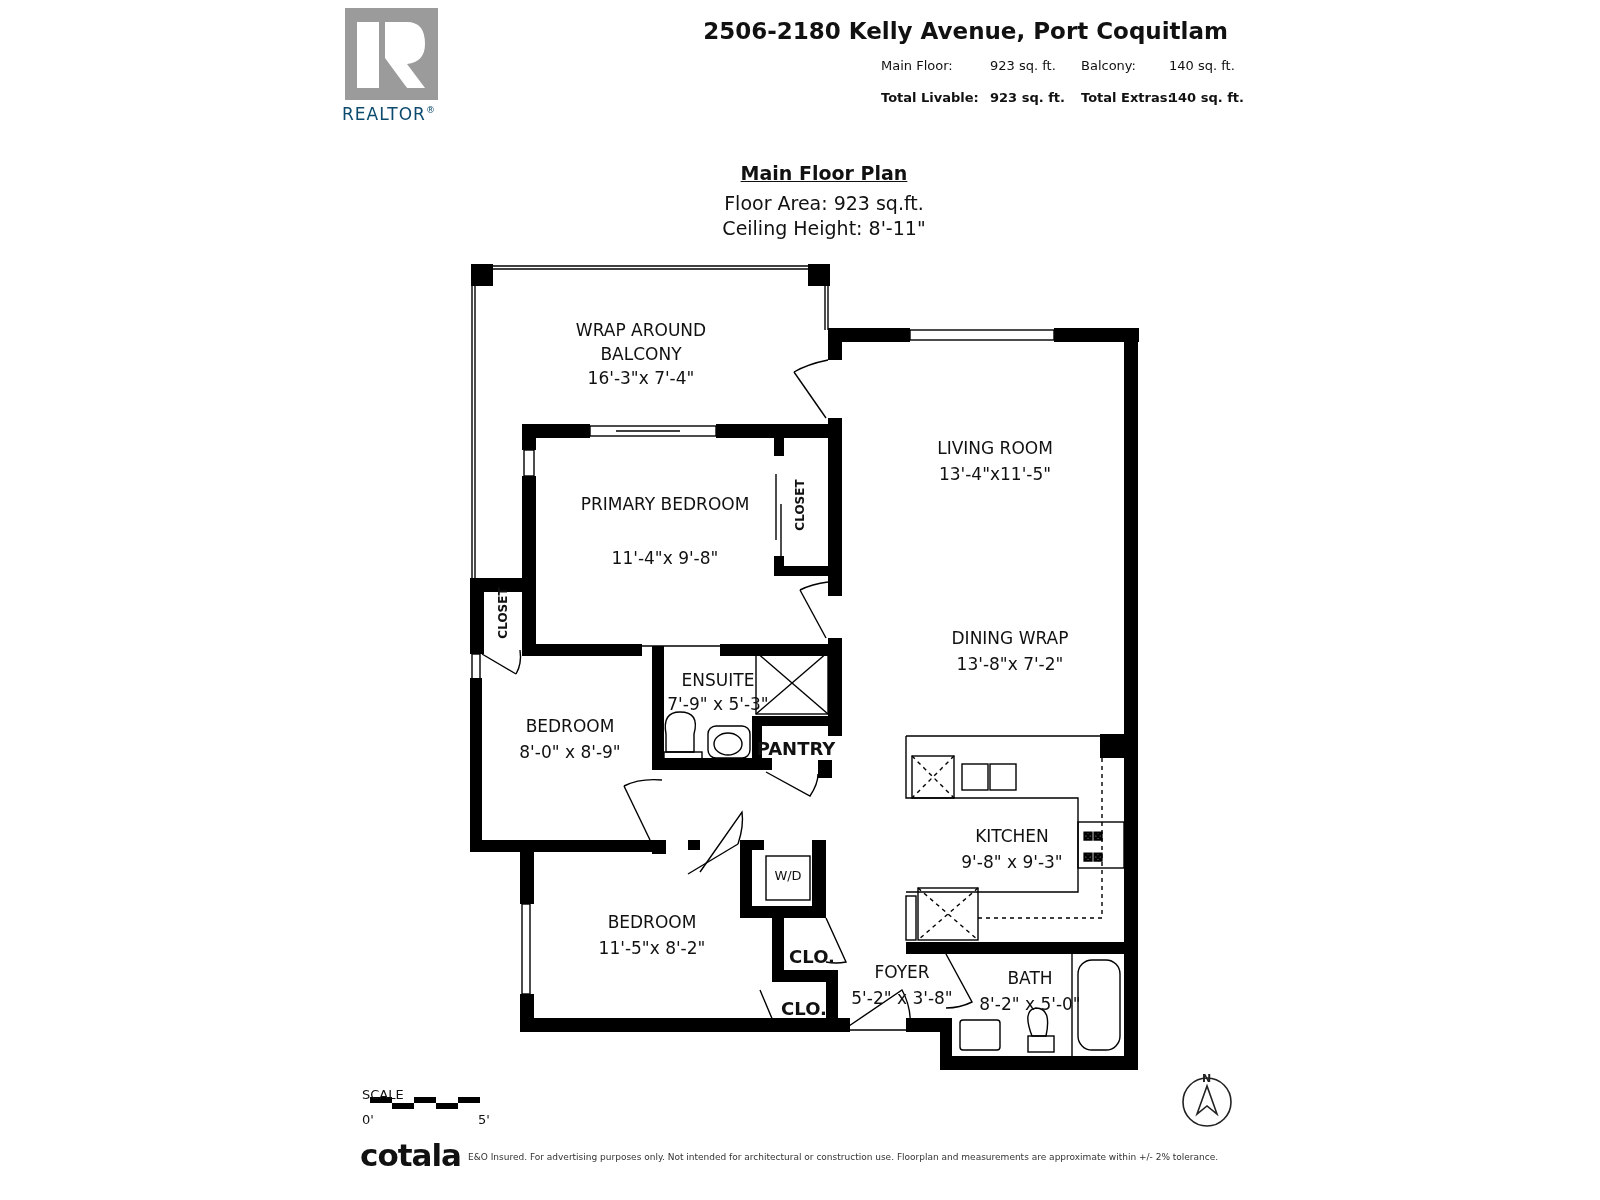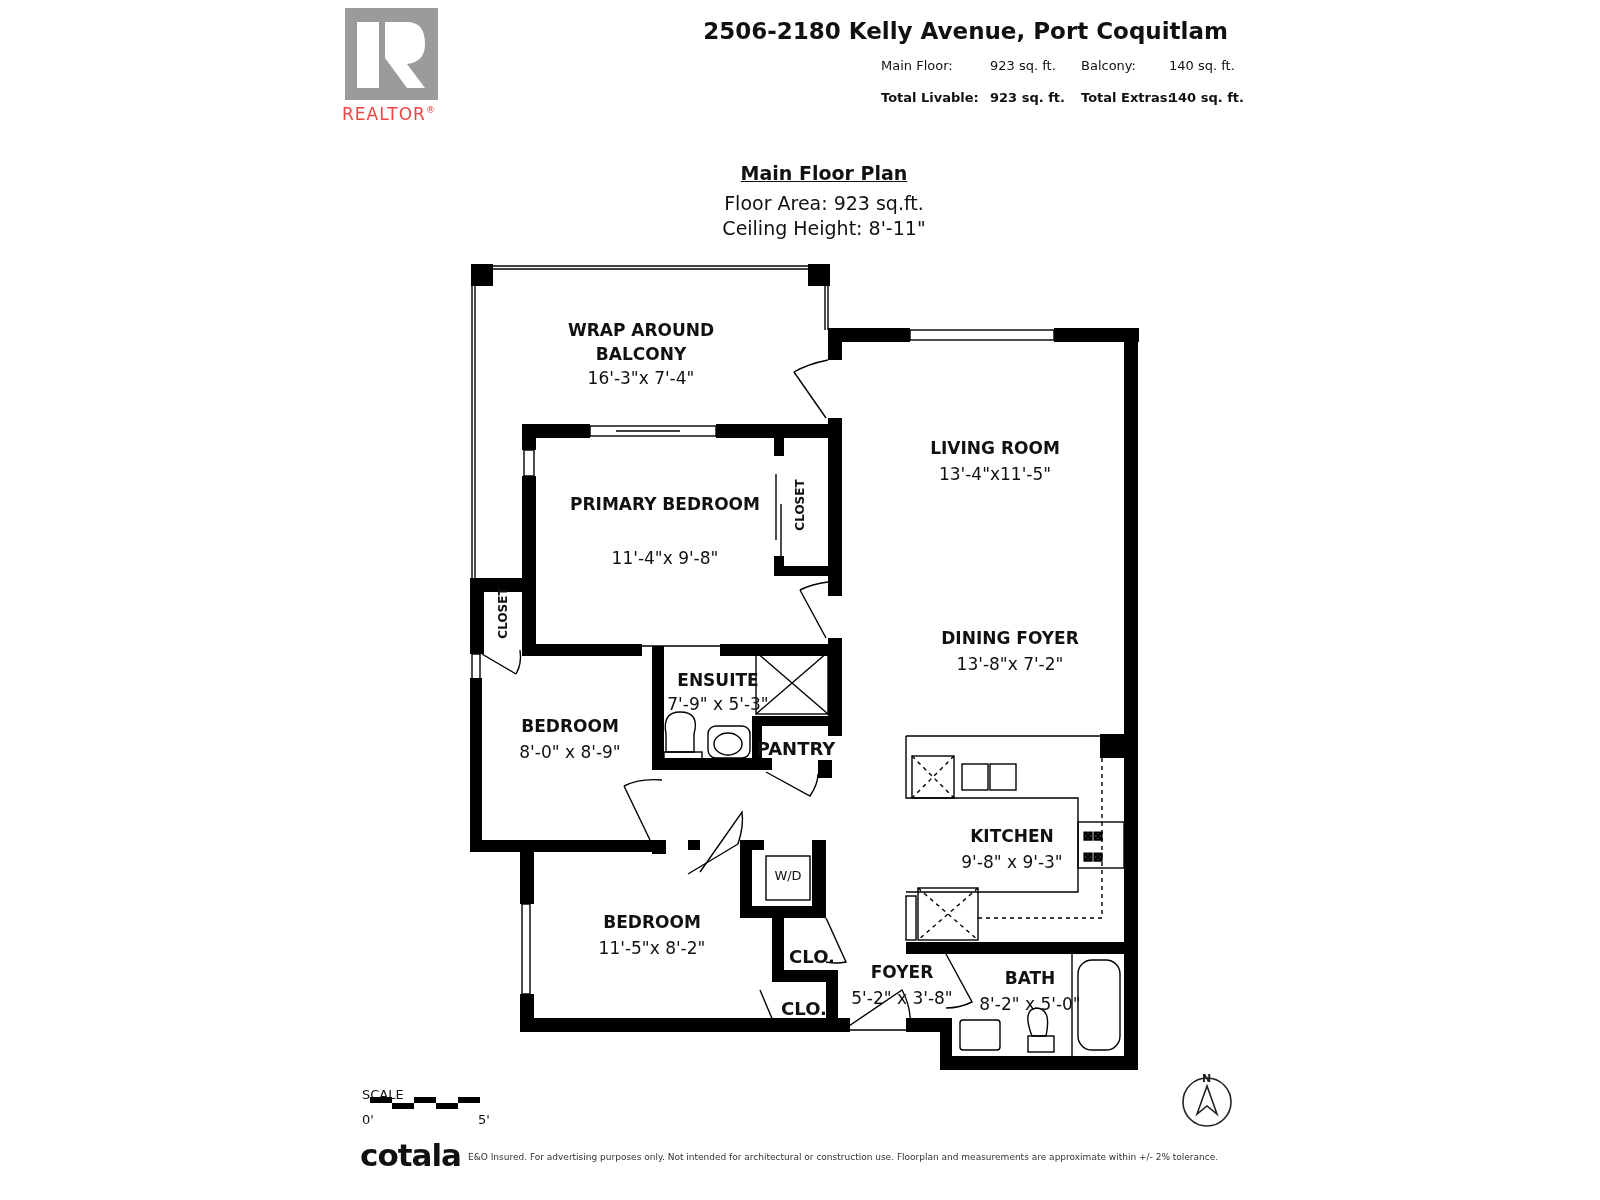--- a/index.html
+++ b/index.html
@@ -1,32 +1,32 @@
 <!DOCTYPE html>
 <html><head>
 <meta charset="utf-8">
 <style>
   html, body { margin:0; padding:0; background:#ffffff; }
   body { width:1600px; height:1200px; position:relative; overflow:hidden; font-family:"DejaVu Sans", sans-serif; color:#111; }
   .abs { position:absolute; }
   
   .realtor-box { left:345px; top:8px; width:93px; height:92px; background:#9b9b9b; }
-  .realtor-text { left:342px; top:104px; font-size:17px; letter-spacing:1px; color:#ef4444; font-family:"DejaVu Sans", sans-serif; }
+  .realtor-text { left:342px; top:104px; font-size:17px; letter-spacing:1px; color:#0c4a6e; font-family:"DejaVu Sans", sans-serif; }
   .realtor-text sup { font-size:9px; }
   
   .addr { right:372px; top:18px; font-size:23px; font-weight:bold; color:#111; white-space:nowrap; }
   .stats { top:58px; font-size:13px; white-space:nowrap;text-align:right; }
   .stats.b { top:82px; font-weight:bold;margin-top:8px; }
   
   .plan-title { left:4px; width:1600px; text-align:center;padding-left:20px; }
   .pt1 { top:162px; font-size:19px; font-weight:bold; text-decoration:underline; }
   .pt2 { top:192px; font-size:19px; }
   .pt3 { top:217px; font-size:19px; }
   
-  .rname { font-weight:bold; font-size:17px; text-align:center; white-space:nowrap; transform:translateX(-50%); }
+  .rname { font-weight:normal; font-size:17px; text-align:center; white-space:nowrap; transform:translateX(-50%); }
   .rdim { font-size:17px; text-align:center; white-space:nowrap; transform:translateX(-50%); }
   .small { font-size:18px; font-weight:bold; }
   .vert { transform:translateX(-50%) rotate(-90deg); font-weight:bold; font-size:12px; white-space:nowrap; }
   svg.plan { position:absolute; left:0; top:0; }
   .scale-label { left:362px; top:1087px; font-size:13px; }
   .scale0 { left:362px; top:1112px; font-size:13px; }
   .scale5 { left:478px; top:1112px; font-size:13px; }
   .cotala { left:360px; top:1137px; font-size:31px; font-weight:bold; letter-spacing:-1px; }
   .disclaimer { left:468px; top:1152px; font-size:9px; color:#333; white-space:nowrap; }
 </style>
@@ -221,21 +221,21 @@
 <div class="abs rdim" style="left:641px;top:368px">16'-3"x 7'-4"</div>
 
 <div class="abs rname" style="left:995px;top:438px">LIVING ROOM</div>
 <div class="abs rdim" style="left:995px;top:464px">13'-4"x11'-5"</div>
 
 <div class="abs rname" style="left:665px;top:494px">PRIMARY BEDROOM</div>
 <div class="abs rdim" style="left:665px;top:548px">11'-4"x 9'-8"</div>
 <div class="abs vert" style="left:800px;top:498px">CLOSET</div>
 <div class="abs vert" style="left:503px;top:606px">CLOSET</div>
 
-<div class="abs rname" style="left:1010px;top:628px">DINING FOYER</div>
+<div class="abs rname" style="left:1010px;top:628px">DINING WRAP</div>
 <div class="abs rdim" style="left:1010px;top:654px">13'-8"x 7'-2"</div>
 
 <div class="abs rname" style="left:718px;top:670px">ENSUITE</div>
 <div class="abs rdim" style="left:718px;top:694px">7'-9" x 5'-3"</div>
 <div class="abs rname small" style="left:796px;top:738px">PANTRY</div>
 
 <div class="abs rname" style="left:570px;top:716px">BEDROOM</div>
 <div class="abs rdim" style="left:570px;top:742px">8'-0" x 8'-9"</div>
 
 <div class="abs rname" style="left:1012px;top:826px">KITCHEN</div>

